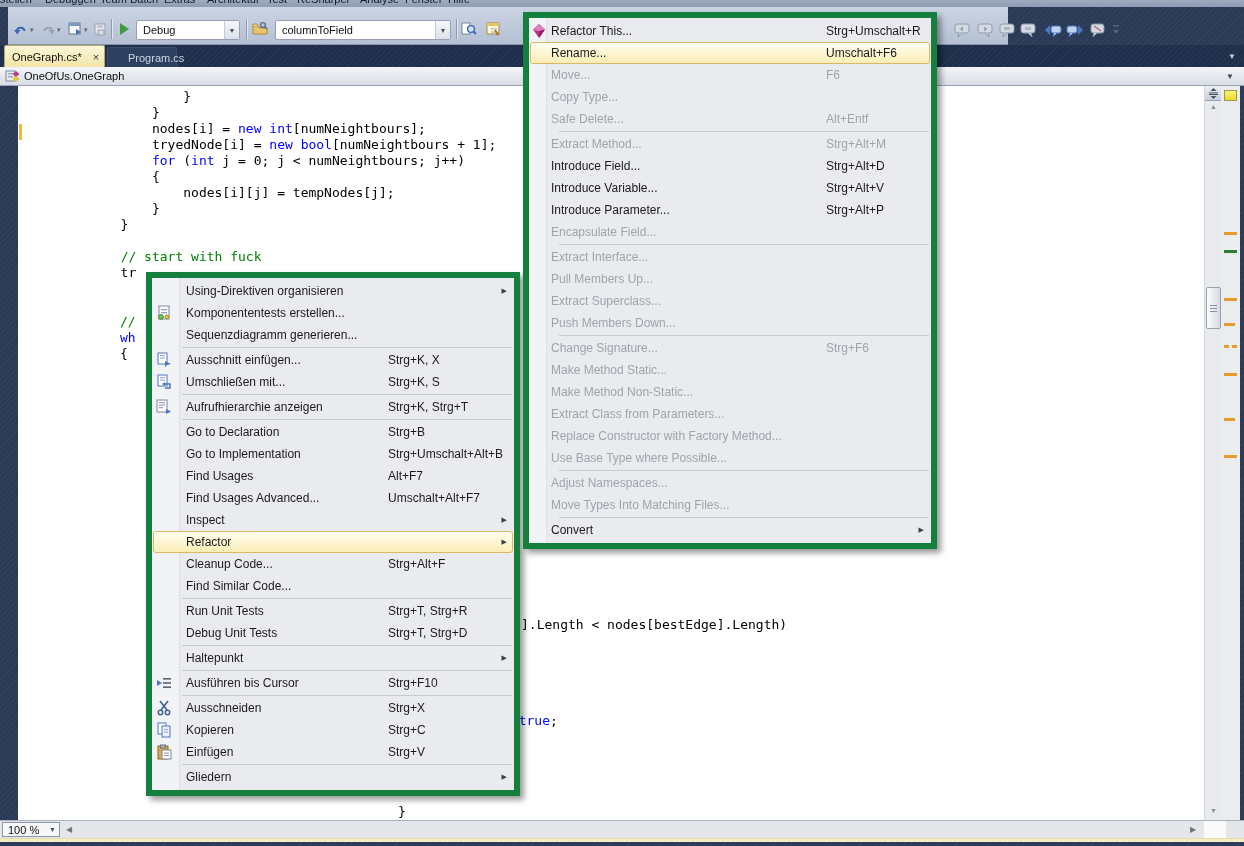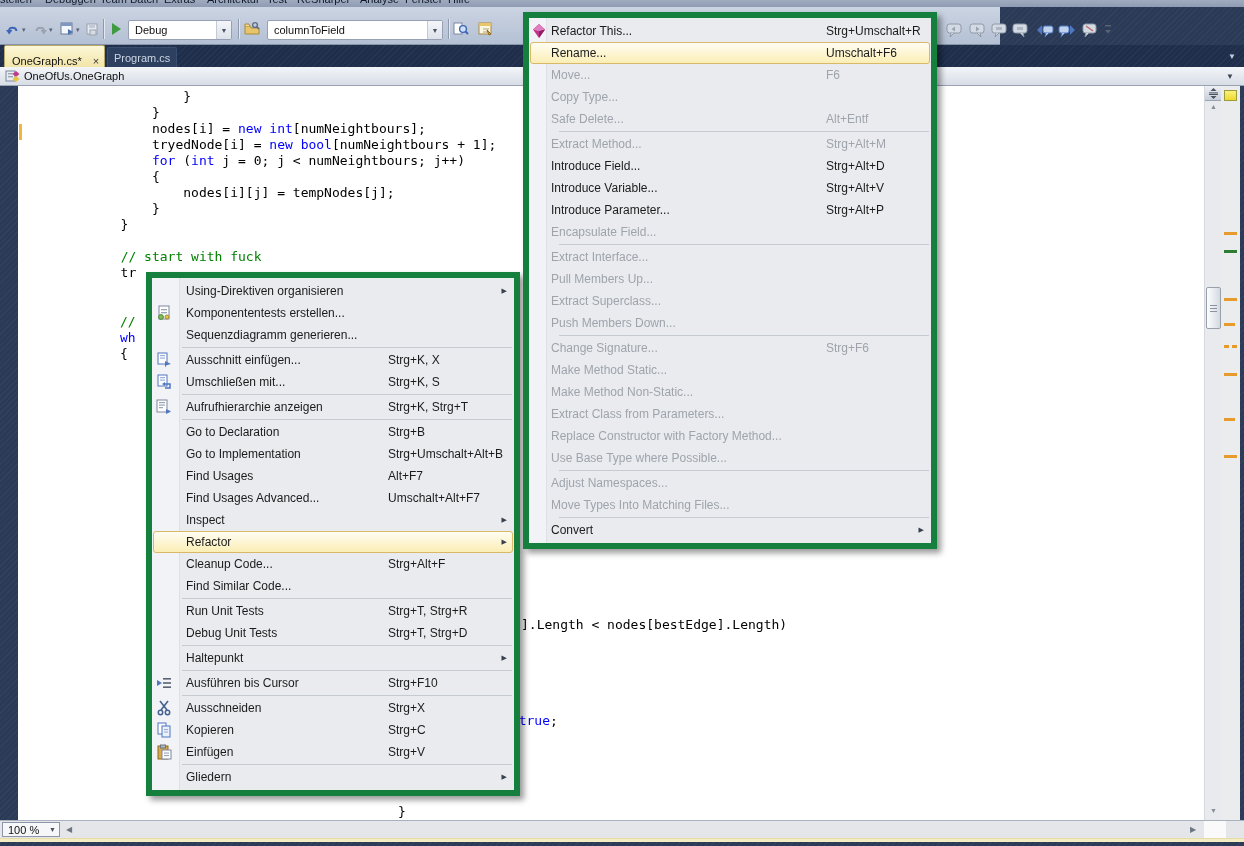--- a/index.html
+++ b/index.html
@@ -5,43 +5,43 @@
   *{box-sizing:border-box;margin:0;padding:0}
   html,body{width:1244px;height:846px}
   body{position:relative;overflow:hidden;font-family:"Liberation Sans",sans-serif;
        background:#2B3B57;
        background-image:repeating-linear-gradient(135deg,rgba(255,255,255,.035) 0 1px,transparent 1px 4px)}
   
   .menubar{position:absolute;left:0;top:0;width:1244px;height:7px;overflow:hidden;
            background:linear-gradient(#9FABBF,#8E9BB2)}
   .menubar span{position:absolute;top:-7px;font-size:11px;line-height:13px;color:#10182A;white-space:nowrap}
   
-  .toolbar{position:absolute;left:0;top:7px;width:1000px;height:38px;
+  .toolbar{position:absolute;left:8px;top:7px;width:1000px;height:38px;
            background:linear-gradient(#CBD4E2,#B4C0D4);border-bottom:1px solid #8793A9}
   .tbi{position:absolute;top:13px;width:18px;height:18px;display:flex;align-items:center;justify-content:center}
   .tbi svg{width:16px;height:16px}
   .dd{position:absolute;top:19px;font-size:7px;color:#5A6372}
   .tsep{position:absolute;top:12px;width:1px;height:20px;background:#8D99AD;box-shadow:1px 0 0 #E4E9F1}
   .combo{position:absolute;top:13px;height:20px;background:#fff;border:1px solid #97A0B2;border-radius:2px;
          font-size:11px;color:#111;display:flex;align-items:center}
   .combo .ctext{padding-left:6px;flex:1;white-space:nowrap;overflow:hidden}
   .combo .cbtn{width:15px;height:100%;border-left:1px solid #C4CAD6;display:flex;align-items:center;justify-content:center;
                font-size:7px;color:#4A5261;background:linear-gradient(#F4F6F9,#DDE2EA)}
   .bubble{position:absolute;top:15px;width:20px;height:16px}
   
   .tabwell{position:absolute;left:0;top:45px;width:1244px;height:22px;background:#1E2E4B;
            background-image:repeating-linear-gradient(135deg,rgba(255,255,255,.04) 0 1px,transparent 1px 4px)}
   .tab-active{position:absolute;left:4px;top:0;height:22px;width:101px;
               background:linear-gradient(#FCF7D8,#F2E5A9);border:1px solid #B9A86B;border-bottom:none;
-              border-radius:2px 2px 0 0;display:flex;align-items:flex-end;font-size:11px;color:#111}
+              border-radius:2px 2px 0 0;display:flex;align-items:center;font-size:11px;color:#111}
   .tab-active .tlabel{padding-left:7px;flex:1}
   .tab-active .tclose{width:16px;font-size:11px;color:#3A3A3A;text-align:center;cursor:default}
   .tab-inactive{position:absolute;left:107px;top:2px;height:20px;width:70px;background:#2E405F;
                 border:1px solid #3A4E70;border-bottom:none;border-radius:2px 2px 0 0;
-                display:flex;align-items:center;padding-left:6px;font-size:11px;color:#CBD4E2}
+                display:flex;align-items:center;padding-left:20px;font-size:11px;color:#CBD4E2}
   .tab-dd{position:absolute;right:8px;top:7px;font-size:8px;color:#C2CBDA}
   
   .breadcrumb{position:absolute;left:0;top:67px;width:1244px;height:19px;
               background:linear-gradient(#F3F5F8,#D8DDE6);border-bottom:1px solid #98A2B1;
               display:flex;align-items:center;font-size:11px;color:#0E0E0E}
   .breadcrumb .bicon{margin-left:5px;width:16px;height:14px}
   .breadcrumb .btext{margin-left:3px}
   .breadcrumb .bdd{position:absolute;right:10px;font-size:8px;color:#3E4654}
   
   .editor{position:absolute;left:18px;top:86px;width:1186px;height:734px;background:#FFFFFF;overflow:hidden}

